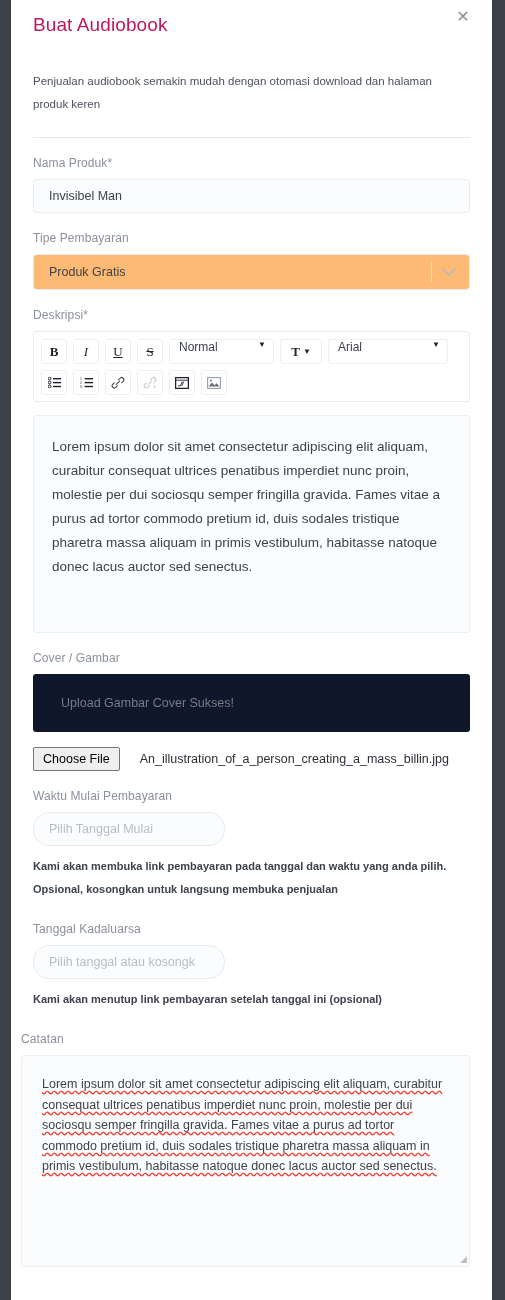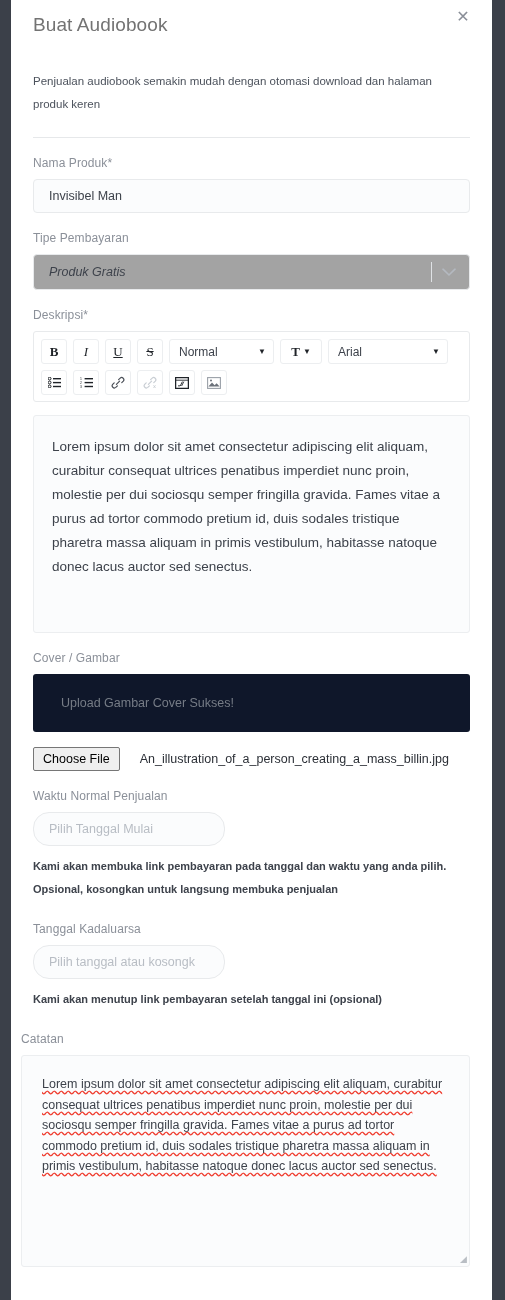--- a/index.html
+++ b/index.html
@@ -20,21 +20,21 @@
     width: 481px; height: 1300px;
     background: #ffffff;
     overflow: hidden;
   }
   .modal-header {
     position: relative;
     padding: 14px 22px 0 22px;
   }
   .modal-title {
     font-size: 19px;
-    color: #737373;
+    color: #be185d;
     font-weight: 400;
     letter-spacing: .1px;
     margin: 0;
   }
   .close-btn {
     position: absolute;
     right: 18px; top: 6px;
     width: 22px; height: 22px;
     display: flex; align-items: center; justify-content: center;
     color: #8a8f98;
@@ -82,27 +82,26 @@
   }
   .select-wrap {
     position: relative;
     width: 100%;
     height: 36px;
   }
   .select-box {
     width: 100%; height: 100%;
     border: 1px solid #e8eaec;
     border-radius: 4px;
-    background: #a3a3a3;
+    background: #fdba74;
     display: flex; align-items: center;
     padding: 0 15px;
     font-size: 12.5px;
     color: #3d424b;
     cursor: pointer;
-    font-style: italic;
   }
   .select-sep {
     position: absolute;
     right: 38px; top: 8px;
     width: 1px; height: 20px;
     background: #dfe2e5;
   }
   .select-chevron {
     position: absolute;
     right: 12px; top: 0; bottom: 0;
@@ -136,21 +135,21 @@
     padding: 0 4px;
     font-family: "Liberation Serif", serif;
   }
   .tb-btn.icon { font-family: "Liberation Sans", sans-serif; font-size: 11px; }
   .tb-btn.disabled { color: #c9ced4; }
   .tb-select {
     height: 25px;
     border: 1px solid #eceef0;
     border-radius: 3px;
     background: #fff;
-    display: flex; align-items: center;
+    display: flex; align-items: flex-start;
     justify-content: space-between;
     padding: 0 7px 0 9px;
     font-size: 12px;
     color: #3d424b;
     cursor: pointer;
     font-family: "Liberation Sans", sans-serif;
   }
   .tb-select.size { width: 105px; }
   .tb-select.font { width: 120px; }
   .tb-select .caret { font-size: 8px; color: #1f2328; margin-left: 8px; }
@@ -393,21 +392,21 @@
     <div class="upload-banner">
       <span>Upload Gambar Cover Sukses!</span>
     </div>
     <div class="file-row">
       <button class="choose-file">Choose File</button>
       <span class="file-name">An_illustration_of_a_person_creating_a_mass_billin.jpg</span>
     </div>
   </div>
 
   <div class="field">
-    <label class="field-label">Waktu Normal Penjualan</label>
+    <label class="field-label">Waktu Mulai Pembayaran</label>
     <input class="date-input" type="text" placeholder="Pilih Tanggal Mulai" style="">
     <div class="helper">
       <div>Kami akan membuka link pembayaran pada tanggal dan waktu yang anda pilih.</div>
       <div>Opsional, kosongkan untuk langsung membuka penjualan</div>
     </div>
   </div>
 
   <div class="field" style="margin-top:21px;">
     <label class="field-label">Tanggal Kadaluarsa</label>
     <input class="date-input" type="text" placeholder="Pilih tanggal atau kosongk" style="">

